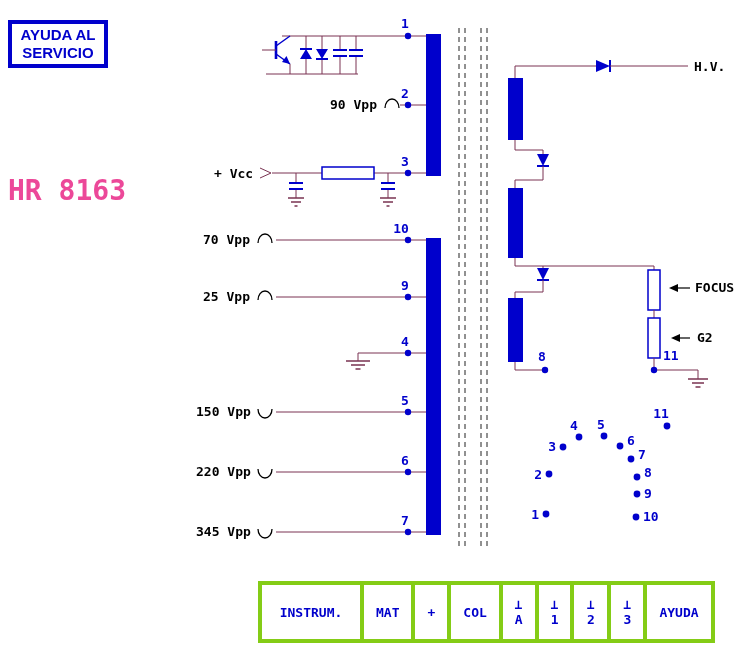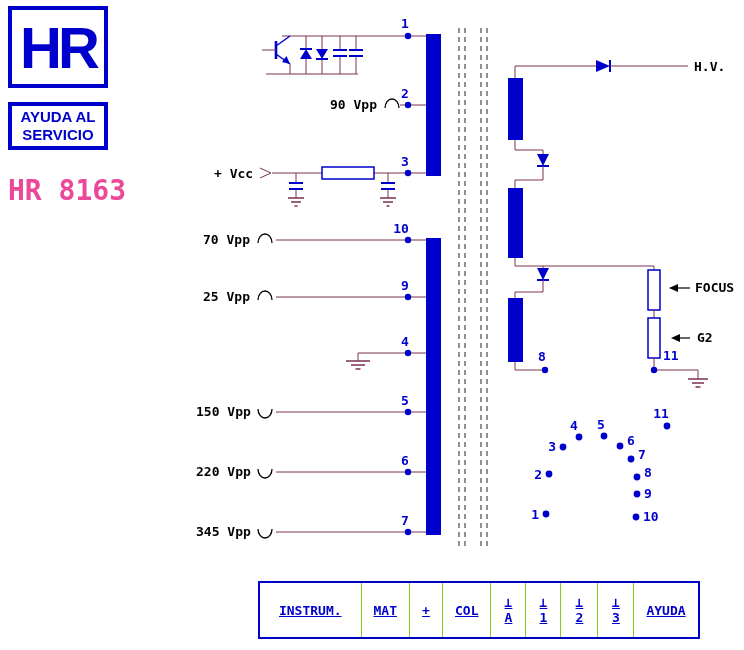--- a/index.html
+++ b/index.html
@@ -25,32 +25,29 @@
   .dot{fill:#0000cc;stroke:none;}
   .gnd{stroke:#7a3352;stroke-width:1.6;fill:none;}
   .core{stroke:#222;stroke-width:1;stroke-dasharray:5 4;fill:none;}
   .glyph{stroke:#000;stroke-width:1.3;fill:none;}
   .arrow{stroke:#000;stroke-width:1.2;fill:none;}
   .pin{fill:#0000cc;font:bold 13px "DejaVu Sans Mono",monospace;}
   .lbl{fill:#000;font:bold 13px "DejaVu Sans Mono",monospace;}
   
   .pin-table{position:absolute;left:258px;top:581px;border-collapse:collapse;border:2px solid #0000cc;
              table-layout:fixed;background:#fff;}
-  .pin-table td{border:1px solid #84cc16;text-align:center;vertical-align:middle;height:30px;padding:12px;
-                font:bold 13px "DejaVu Sans Mono",monospace;color:#0000cc;overflow:hidden;text-decoration:underline;}
+  .pin-table td{border:4px solid #84cc16;text-align:center;vertical-align:middle;height:30px;padding:12px;
+                font:bold 13px "DejaVu Sans Mono",monospace;color:#0000cc;overflow:hidden;}
 </style>
 </head>
 <body>
 
 <div id="page">
 
   <div class="logo-wrap">
-    <div class="logo-box">
-      <span>HR</span>
-    </div>
     <div class="logo-sub">
       <div>AYUDA AL</div>
       <div>SERVICIO</div>
     </div>
   </div>
 
   <div class="title">HR 8163</div>
 
   <svg class="schematic" width="744" height="650" viewBox="0 0 744 650">
 

